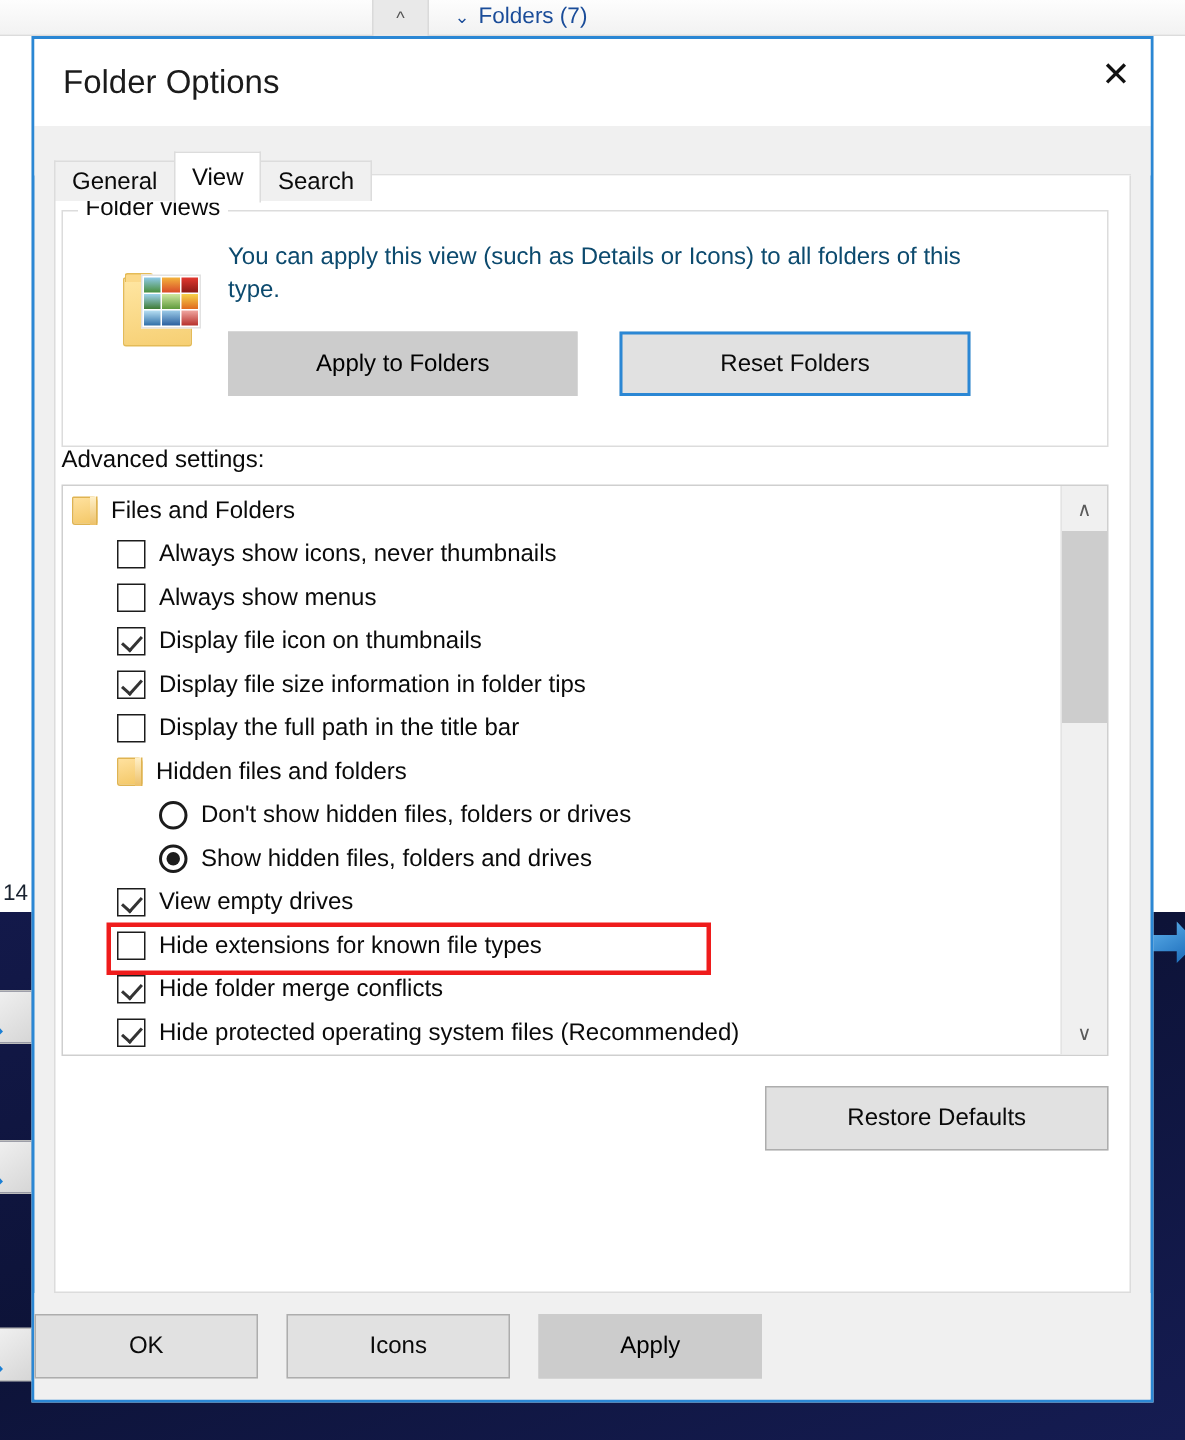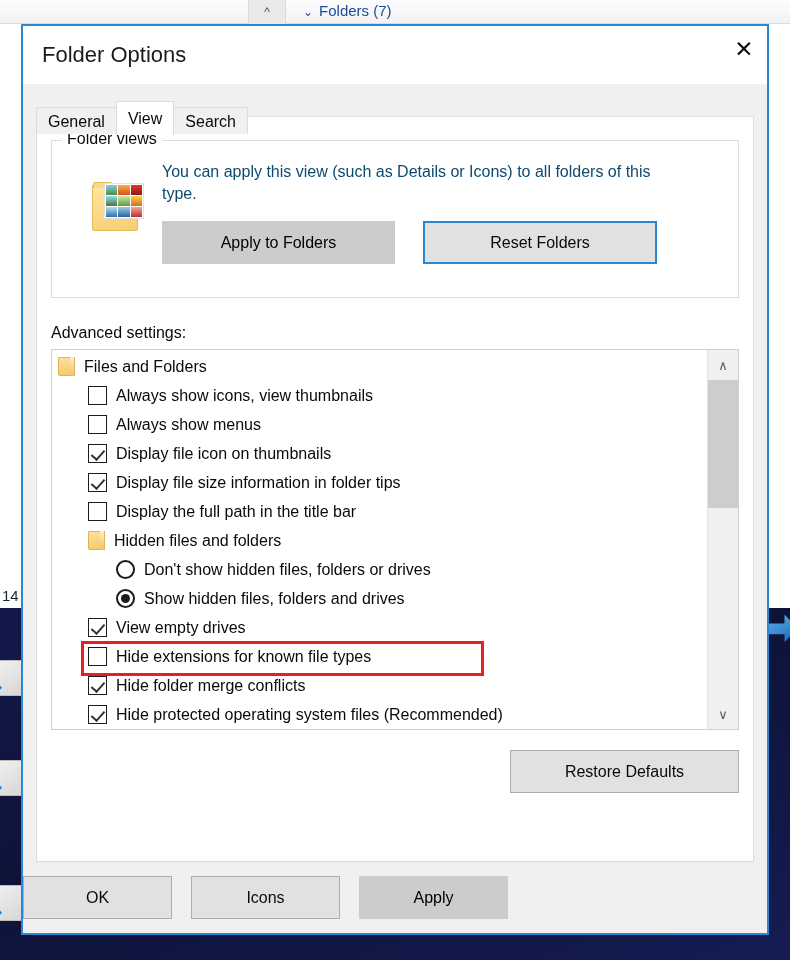--- a/index.html
+++ b/index.html
@@ -178,21 +178,21 @@
   }
 
   
   .page {
     flex: 1 1 auto;
     background: #ffffff;
     margin: 0 13px;
     border: 1px solid #dcdcdc;
     border-top: none;
     box-sizing: border-box;
-    padding: 15px 14px 0 14px;
+    padding: 15px 14px 0 4px;
     position: relative;
     overflow: hidden;
   }
 
   
   .groupbox {
     position: relative;
     border: 1px solid #dcdcdc;
     margin-top: 8px;
     padding: 16px 16px 18px 16px;
@@ -285,21 +285,20 @@
   }
   .btn.focused {
     border: 2px solid #2b87d4;
     background: #e1e1e1;
   }
   .btn-apply-folders { width: 233px; }
   .btn-reset-folders { width: 234px; margin-left: 28px; }
 
   
   .adv-label {
-    margin-top: 26px;
     font-size: 16px;
     color: #0a0a0a;
   }
   .listbox {
     margin-top: 7px;
     border: 1px solid #cfcfcf;
     height: 381px;
     background: #ffffff;
     display: flex;
     box-sizing: border-box;
@@ -514,21 +513,21 @@
     <div class="adv-label">Advanced settings:</div>
 
     <div class="listbox">
       <div class="list-area" id="adv-list">
           <div class="list-row indent1">
             <span class="hdr-folder"></span>
             <span>Files and Folders</span>
           </div>
           <div class="list-row indent2">
             <span class="cb"></span>
-            <span>Always show icons, view thumbnails</span>
+            <span>Always show icons, never thumbnails</span>
           </div>
           <div class="list-row indent2">
             <span class="cb"></span>
             <span>Always show menus</span>
           </div>
           <div class="list-row indent2">
             <span class="cb checked"></span>
             <span>Display file icon on thumbnails</span>
           </div>
           <div class="list-row indent2">

